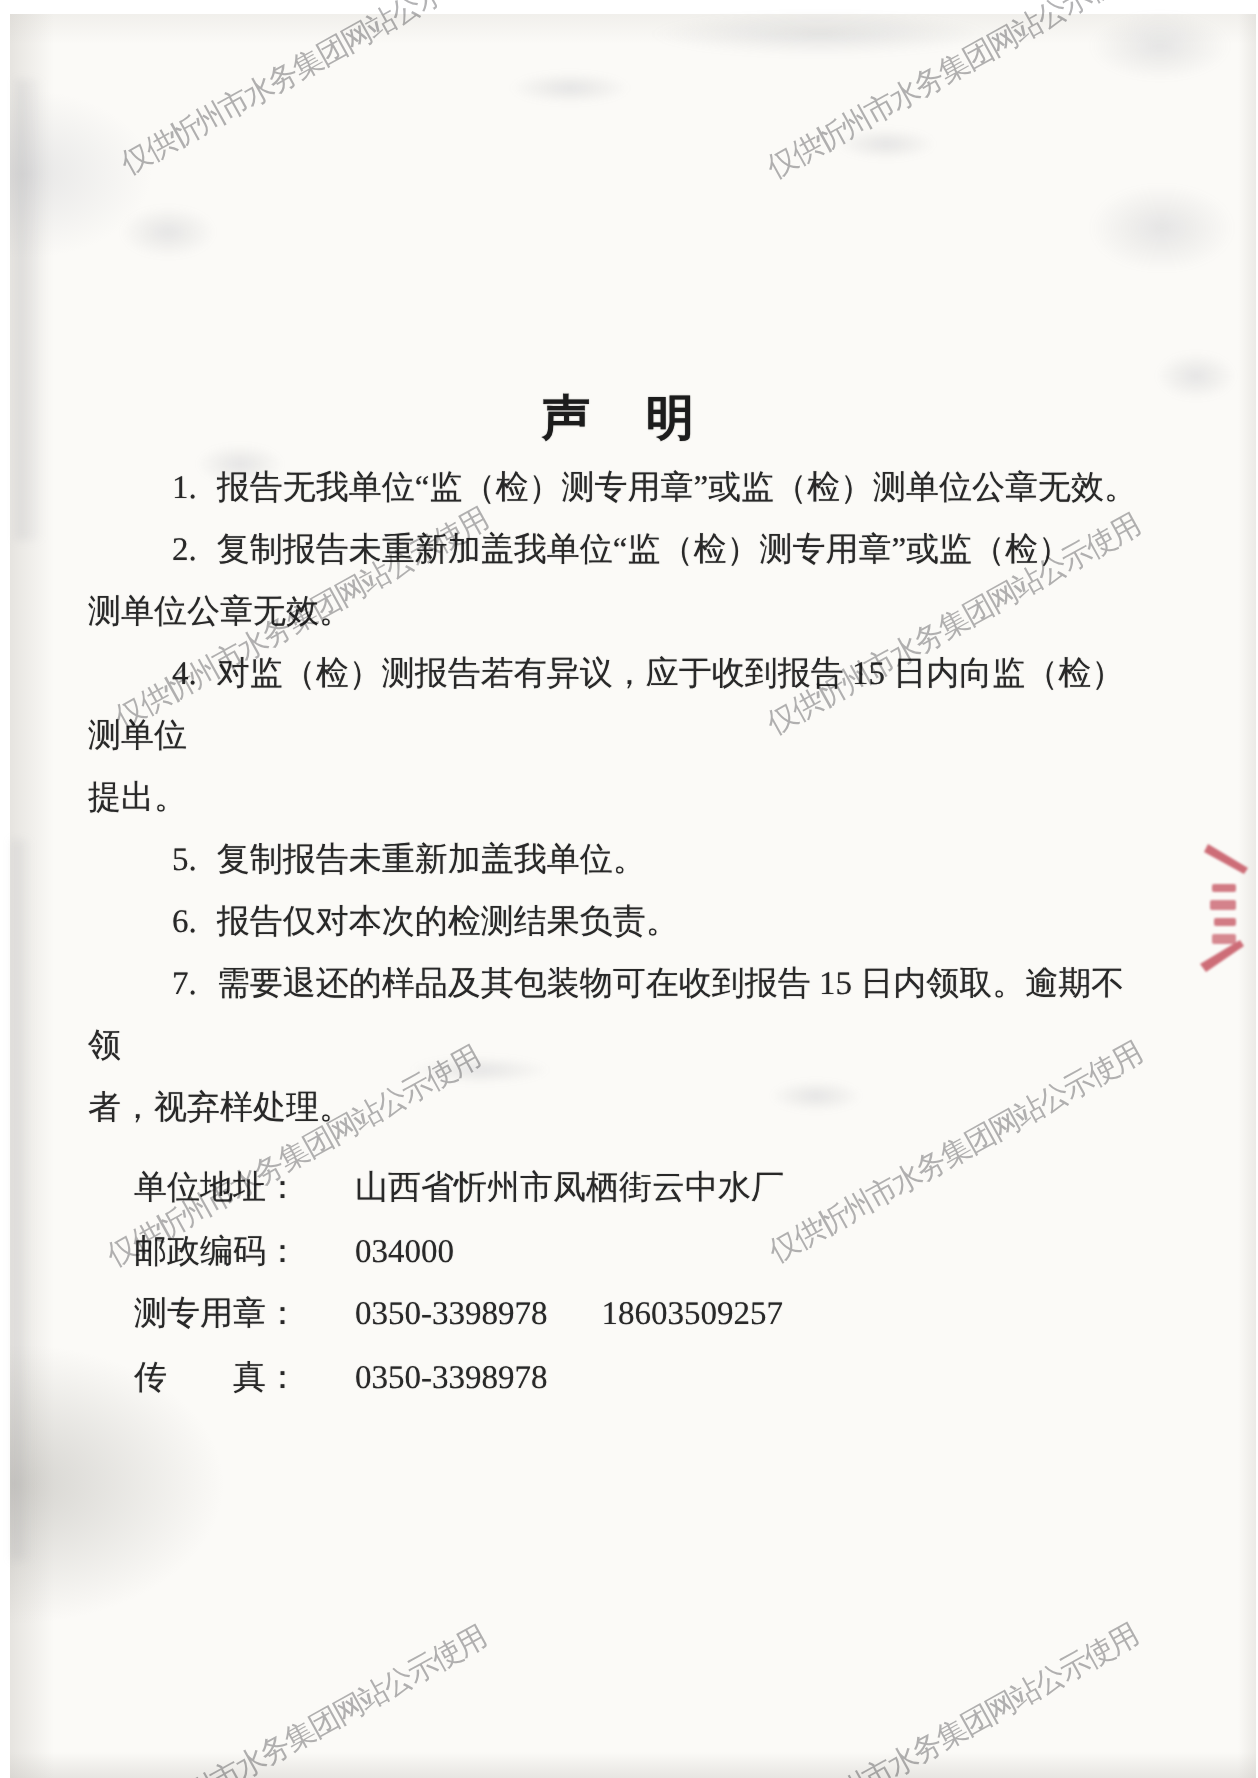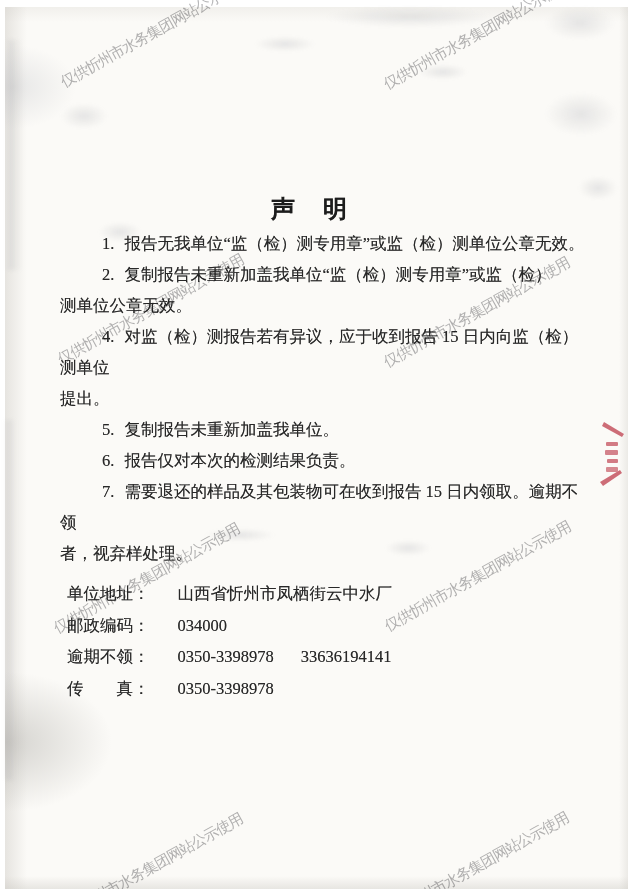--- a/index.html
+++ b/index.html
@@ -35,21 +35,21 @@
   
   .content { position: absolute; left: 0; top: 0; width: 629px; height: 801px; z-index: 2; }
   .title {
     position: absolute; left: 0; top: 193px; width: 620px;
     margin: 0; text-align: center;
     font-size: 24px; font-weight: bold; color: #1c1c1c;
     letter-spacing: 2px;
     text-shadow: 0 0 0.6px rgba(30,30,30,0.65);
   }
   .items {
-    position: absolute; left: 60px; top: 228px; width: 528px;
+    position: absolute; left: 44px; top: 228px; width: 528px;
     font-size: 16.5px; line-height: 31px; color: #282828;
     text-shadow: 0 0 0.5px rgba(40,40,40,0.55);
   }
   .item { text-indent: 42px; margin: 0; }
   .item .num { margin-right: 10px; }
   .contact {
     position: absolute; left: 67px; top: 578px; width: 520px;
     font-size: 16.5px; line-height: 31.5px; color: #282828;
     text-shadow: 0 0 0.5px rgba(40,40,40,0.55);
   }
@@ -96,21 +96,21 @@
       <div class="item"><span class="num">1.</span><span>报告无我单位“监（检）测专用章”或监（检）测单位公章无效。</span></div>
       <div class="item"><span class="num">2.</span><span>复制报告未重新加盖我单位“监（检）测专用章”或监（检）</span><br><span>测单位公章无效。</span></div>
       <div class="item"><span class="num">4.</span><span>对监（检）测报告若有异议，应于收到报告 15 日内向监（检）测单位</span><br><span>提出。</span></div>
       <div class="item"><span class="num">5.</span><span>复制报告未重新加盖我单位。</span></div>
       <div class="item"><span class="num">6.</span><span>报告仅对本次的检测结果负责。</span></div>
       <div class="item"><span class="num">7.</span><span>需要退还的样品及其包装物可在收到报告 15 日内领取。逾期不领</span><br><span>者，视弃样处理。</span></div>
     </div>
   <div class="contact" id="contact">
       <div class="crow"><span class="lbl">单位地址：</span><span class="val">山西省忻州市凤栖街云中水厂</span></div>
       <div class="crow"><span class="lbl">邮政编码：</span><span class="val">034000</span></div>
-      <div class="crow"><span class="lbl">逾期不领：</span><span class="val">0350-3398978</span><span class="v2">33636194141</span></div>
+      <div class="crow"><span class="lbl">测专用章：</span><span class="val">0350-3398978</span><span class="v2">18603509257</span></div>
       <div class="crow"><span class="lbl">传　　真：</span><span class="val">0350-3398978</span></div>
     </div>
 </div>
 
 <div class="wm-layer" id="wm-layer">
     <span class="wm" style="left: 62px; top: 74px;">仅供忻州市水务集团网站公示使用</span>
     <span class="wm" style="left: 385px; top: 76px;">仅供忻州市水务集团网站公示使用</span>
     <span class="wm" style="left: 59px; top: 351px;">仅供忻州市水务集团网站公示使用</span>
     <span class="wm" style="left: 385px; top: 354px;">仅供忻州市水务集团网站公示使用</span>
     <span class="wm" style="left: 55px; top: 620px;">仅供忻州市水务集团网站公示使用</span>

